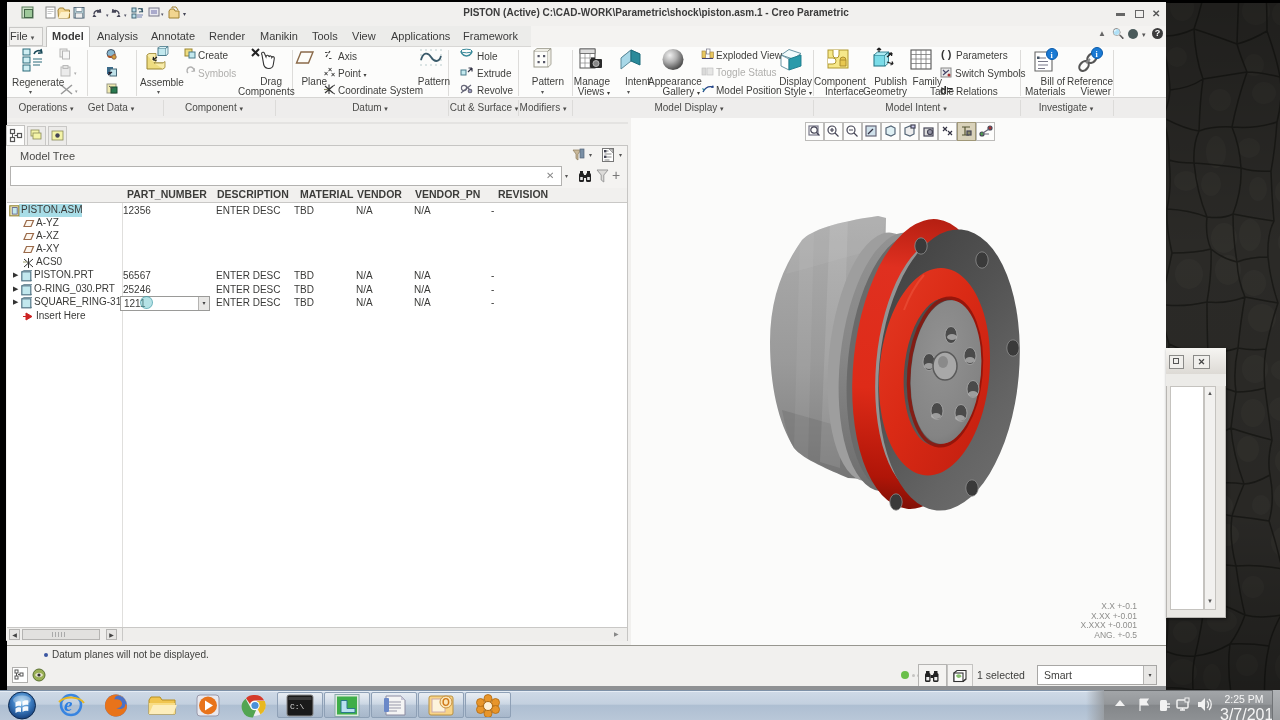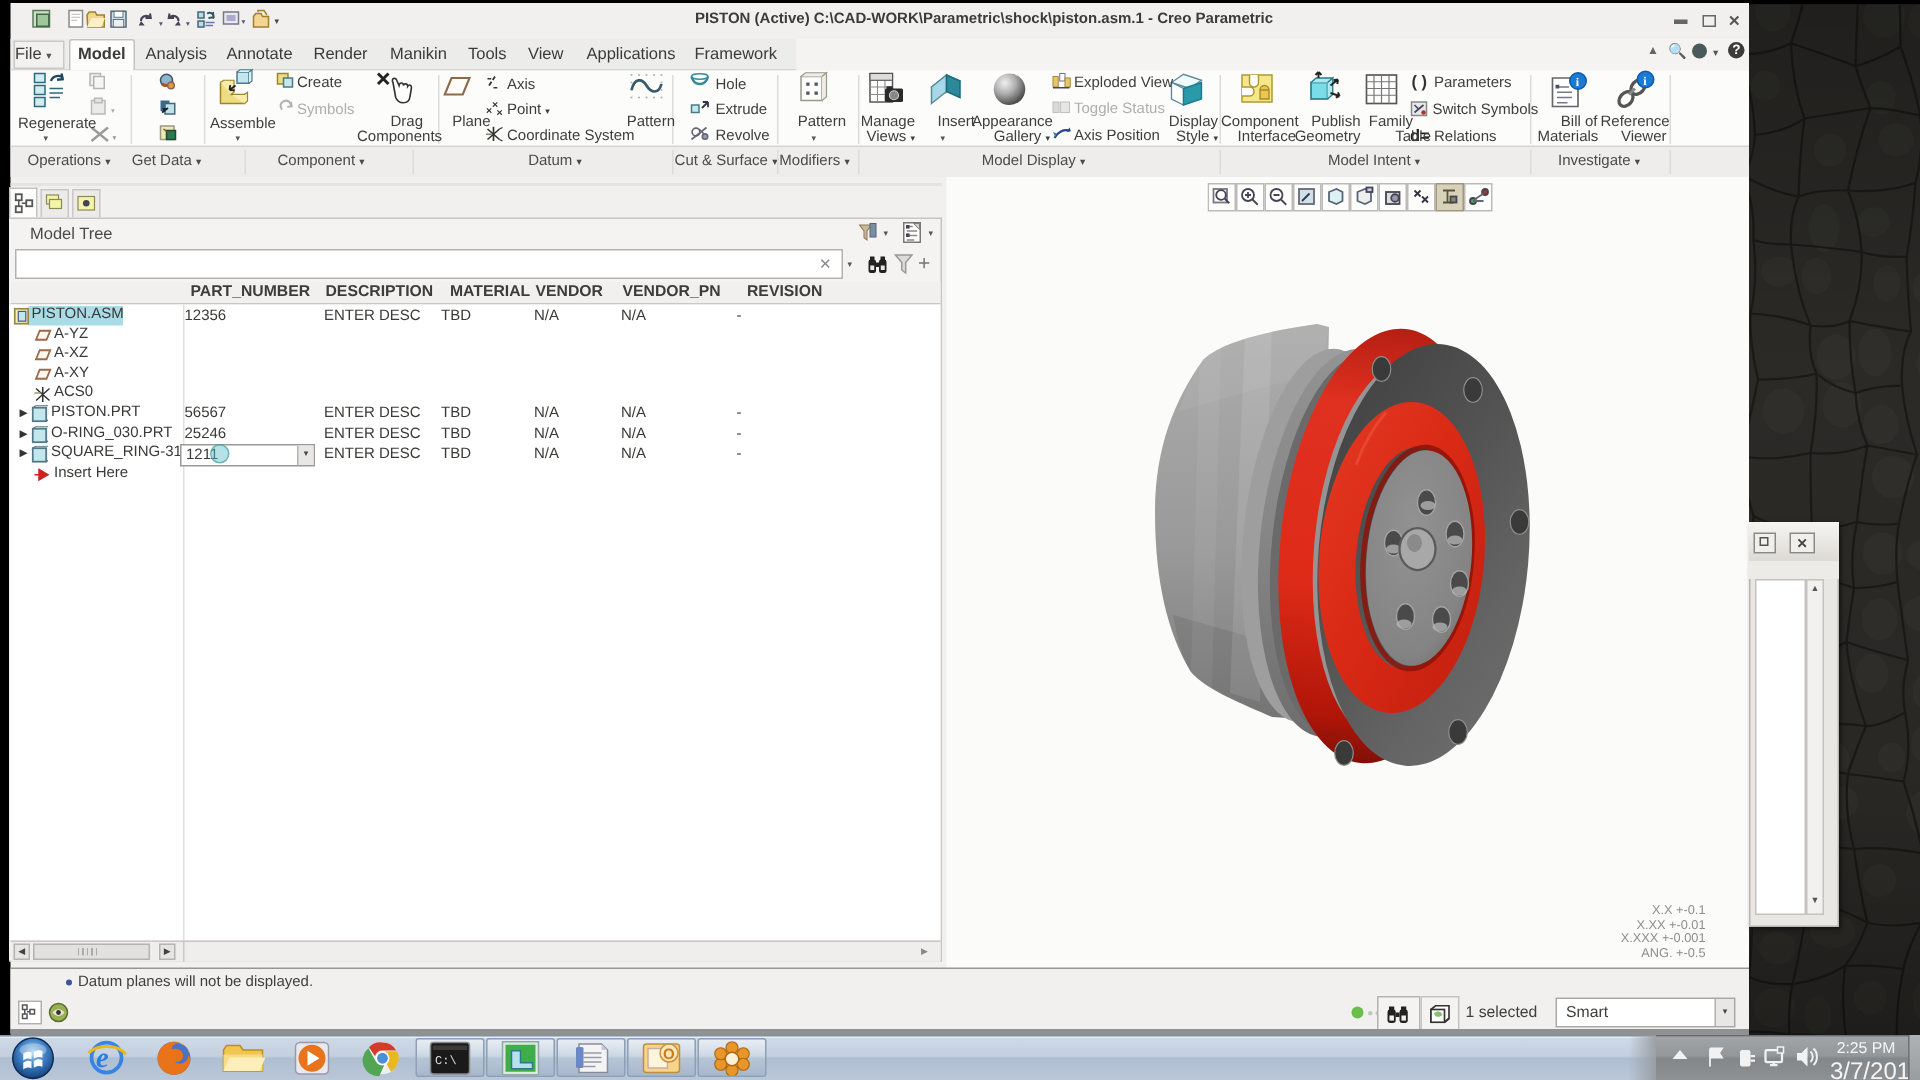--- a/index.html
+++ b/index.html
@@ -398,27 +398,27 @@
 <div class="ab rl" style="left:338px;top:69px">Point <span style="font-size:6px">▾</span></div>
 <div class="ab rl" style="left:338px;top:86px">Coordinate System</div>
 <div class="ab rlc" style="left:410px;top:77px;width:40px">Pattern</div>
 <div class="ab rl" style="left:477px;top:52px">Hole</div>
 <div class="ab rl" style="left:477px;top:69px">Extrude</div>
 <div class="ab rl" style="left:477px;top:86px">Revolve</div>
 <div class="ab rlc" style="left:524px;top:77px;width:40px">Pattern</div>
 <div class="ab" style="left:541px;top:88px;font-size:6px;color:#555">▾</div>
 <div class="ab rlc" style="left:570px;top:77px;width:40px">Manage</div>
 <div class="ab rlc" style="left:570px;top:87px;width:40px">Views <span style="font-size:6px">▾</span></div>
-<div class="ab rlc" style="left:610px;top:77px;width:40px">Insert</div>
+<div class="ab rlc" style="left:610px;top:77px;width:40px">Intent</div>
 <div class="ab" style="left:627px;top:88px;font-size:6px;color:#555">▾</div>
 <div class="ab rlc" style="left:648px;top:77px;width:52px">Appearance</div>
 <div class="ab rlc" style="left:648px;top:87px;width:52px">Gallery <span style="font-size:6px">▾</span></div>
 <div class="ab rl" style="left:716px;top:51px">Exploded View</div>
 <div class="ab rlg" style="left:716px;top:68px">Toggle Status</div>
-<div class="ab rl" style="left:716px;top:86px">Axis Position</div>
+<div class="ab rl" style="left:716px;top:86px">Model Position</div>
 <div class="ab rlc" style="left:772px;top:77px;width:40px">Display</div>
 <div class="ab rlc" style="left:772px;top:87px;width:40px">Style <span style="font-size:6px">▾</span></div>
 <div class="ab rlc" style="left:814px;top:77px;width:50px">Component</div>
 <div class="ab rlc" style="left:814px;top:87px;width:50px">Interface</div>
 <div class="ab rlc" style="left:863px;top:77px;width:44px">Publish</div>
 <div class="ab rlc" style="left:863px;top:87px;width:44px">Geometry</div>
 <div class="ab rlc" style="left:902px;top:77px;width:40px">Family</div>
 <div class="ab rlc" style="left:902px;top:87px;width:52px">Table</div>
 <div class="ab rl" style="left:956px;top:51px">Parameters</div>
 <div class="ab rl" style="left:955px;top:69px">Switch Symbols</div>

